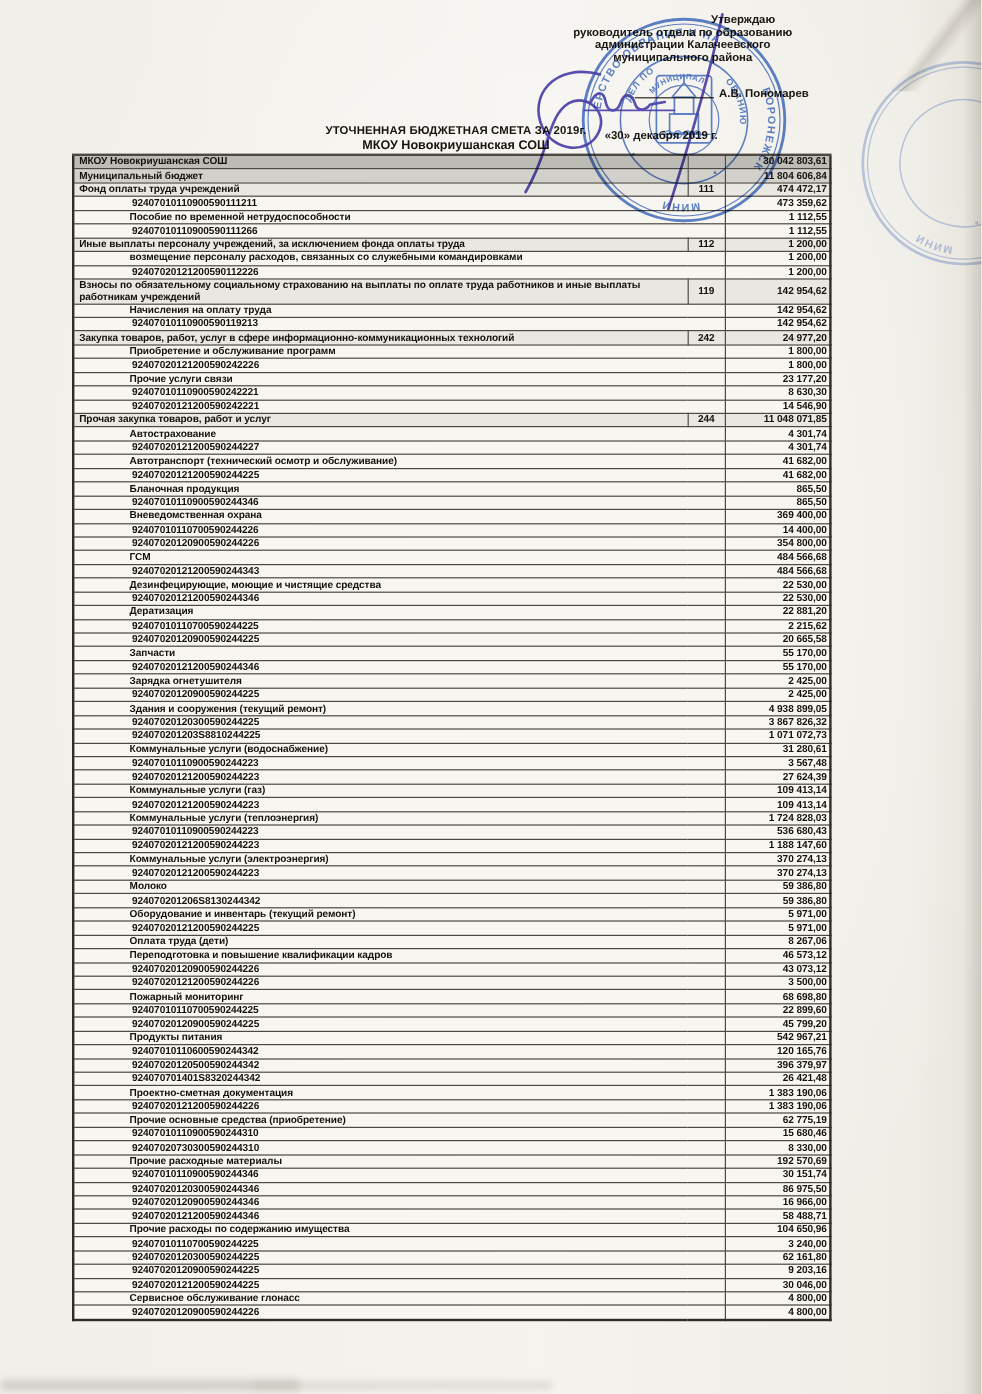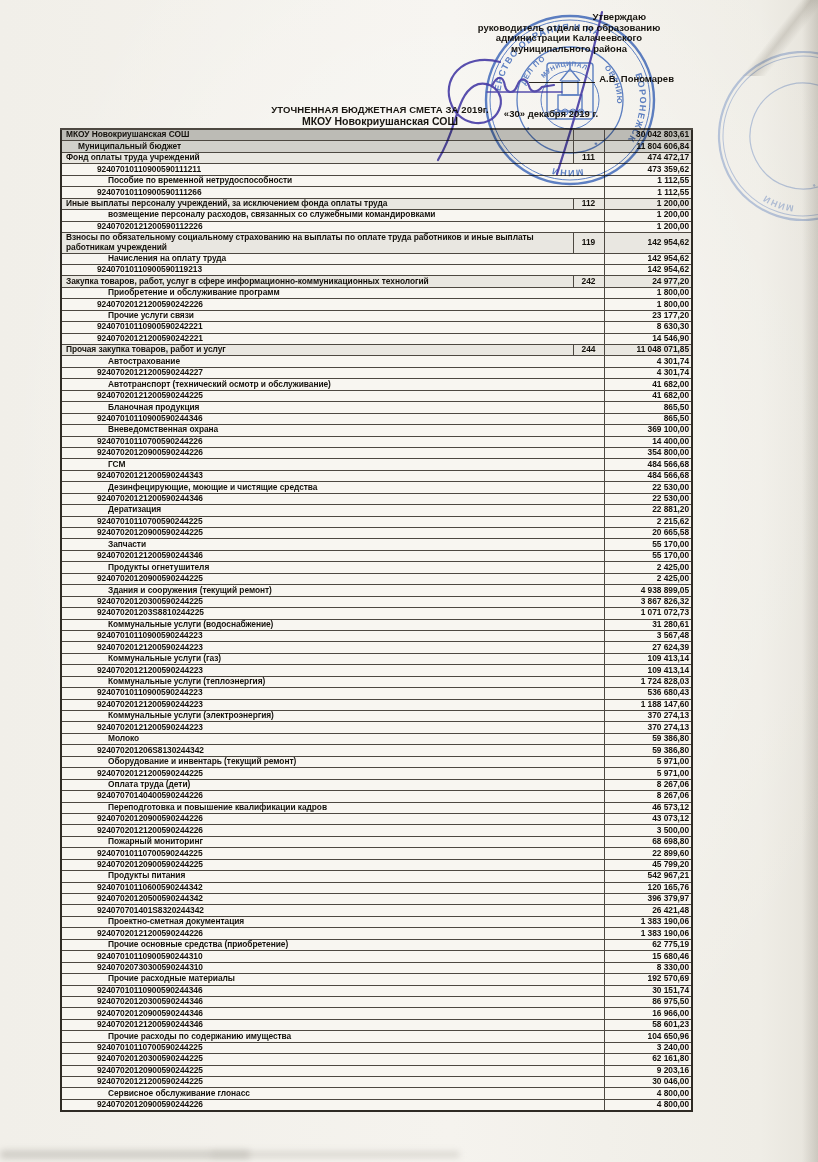--- a/index.html
+++ b/index.html
@@ -38,24 +38,24 @@
     background:#f8f6f1;color:#14110c;
     letter-spacing:-.05px;
   }
   td.c-label{text-align:left;}
   td.c-code{text-align:center;padding:0;}
   td.c-amount{text-align:right;padding-right:3px;white-space:nowrap;}
   tr.row-org td{background:#bcbbb5;border-top-width:2px;}
   tr.row-budget td{background:#d1d0ca;}
   tr.row-section td{background:#e9e7e1;}
   tr.row-org td.c-label{padding-left:4px;}
-  tr.row-budget td.c-label{padding-left:16px;margin-left:26px;}
+  tr.row-budget td.c-label{padding-left:4px;margin-left:26px;}
   tr.row-section td.c-label{padding-left:4px;}
   tr.row-category td.c-label{padding-left:46px;}
-  tr.row-code td.c-label{padding-left:35px;}
+  tr.row-code td.c-label{padding-left:48px;}
   
   .crease-top-right{
     position:absolute;left:700px;top:-34px;width:190px;height:110px;
     background:linear-gradient(128deg, rgba(0,0,0,0) 46%, rgba(140,134,122,.30) 50%, rgba(0,0,0,0) 55%);
     pointer-events:none;
   }
   .shadow-bottom{
     position:absolute;left:0px;top:1150px;width:250px;height:9px;
     background:#b7b4ad;filter:blur(3px);opacity:.55;border-radius:4px;
   }
@@ -202,21 +202,21 @@
         <tr class="row-category">
           <td class="c-label" colspan="2">Бланочная продукция</td>
           <td class="c-amount">865,50</td>
         </tr>
         <tr class="row-code">
           <td class="c-label" colspan="2">92407010110900590244346</td>
           <td class="c-amount">865,50</td>
         </tr>
         <tr class="row-category">
           <td class="c-label" colspan="2">Вневедомственная охрана</td>
-          <td class="c-amount">369 100,00</td>
+          <td class="c-amount">369 400,00</td>
         </tr>
         <tr class="row-code">
           <td class="c-label" colspan="2">92407010110700590244226</td>
           <td class="c-amount">14 400,00</td>
         </tr>
         <tr class="row-code">
           <td class="c-label" colspan="2">92407020120900590244226</td>
           <td class="c-amount">354 800,00</td>
         </tr>
         <tr class="row-category">
@@ -249,21 +249,21 @@
         </tr>
         <tr class="row-category">
           <td class="c-label" colspan="2">Запчасти</td>
           <td class="c-amount">55 170,00</td>
         </tr>
         <tr class="row-code">
           <td class="c-label" colspan="2">92407020121200590244346</td>
           <td class="c-amount">55 170,00</td>
         </tr>
         <tr class="row-category">
-          <td class="c-label" colspan="2">Продукты огнетушителя</td>
+          <td class="c-label" colspan="2">Зарядка огнетушителя</td>
           <td class="c-amount">2 425,00</td>
         </tr>
         <tr class="row-code">
           <td class="c-label" colspan="2">92407020120900590244225</td>
           <td class="c-amount">2 425,00</td>
         </tr>
         <tr class="row-category">
           <td class="c-label" colspan="2">Здания и сооружения (текущий ремонт)</td>
           <td class="c-amount">4 938 899,05</td>
         </tr>
@@ -328,24 +328,20 @@
           <td class="c-amount">5 971,00</td>
         </tr>
         <tr class="row-code">
           <td class="c-label" colspan="2">92407020121200590244225</td>
           <td class="c-amount">5 971,00</td>
         </tr>
         <tr class="row-category">
           <td class="c-label" colspan="2">Оплата труда (дети)</td>
           <td class="c-amount">8 267,06</td>
         </tr>
-        <tr class="row-code">
-          <td class="c-label" colspan="2">92407070140400590244226</td>
-          <td class="c-amount">8 267,06</td>
-        </tr>
         <tr class="row-category">
           <td class="c-label" colspan="2">Переподготовка и повышение квалификации кадров</td>
           <td class="c-amount">46 573,12</td>
         </tr>
         <tr class="row-code">
           <td class="c-label" colspan="2">92407020120900590244226</td>
           <td class="c-amount">43 073,12</td>
         </tr>
         <tr class="row-code">
           <td class="c-label" colspan="2">92407020121200590244226</td>
@@ -410,21 +406,21 @@
         <tr class="row-code">
           <td class="c-label" colspan="2">92407020120300590244346</td>
           <td class="c-amount">86 975,50</td>
         </tr>
         <tr class="row-code">
           <td class="c-label" colspan="2">92407020120900590244346</td>
           <td class="c-amount">16 966,00</td>
         </tr>
         <tr class="row-code">
           <td class="c-label" colspan="2">92407020121200590244346</td>
-          <td class="c-amount">58 601,23</td>
+          <td class="c-amount">58 488,71</td>
         </tr>
         <tr class="row-category">
           <td class="c-label" colspan="2">Прочие расходы по содержанию имущества</td>
           <td class="c-amount">104 650,96</td>
         </tr>
         <tr class="row-code">
           <td class="c-label" colspan="2">92407010110700590244225</td>
           <td class="c-amount">3 240,00</td>
         </tr>
         <tr class="row-code">

